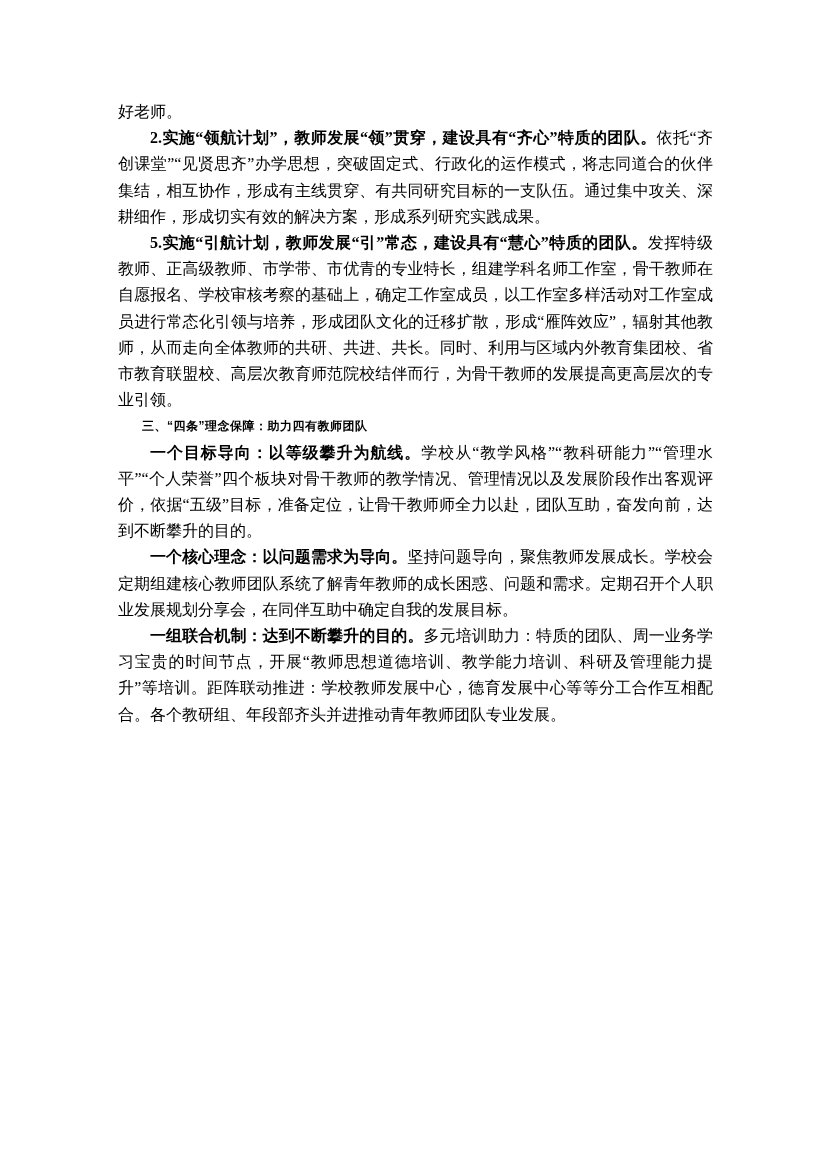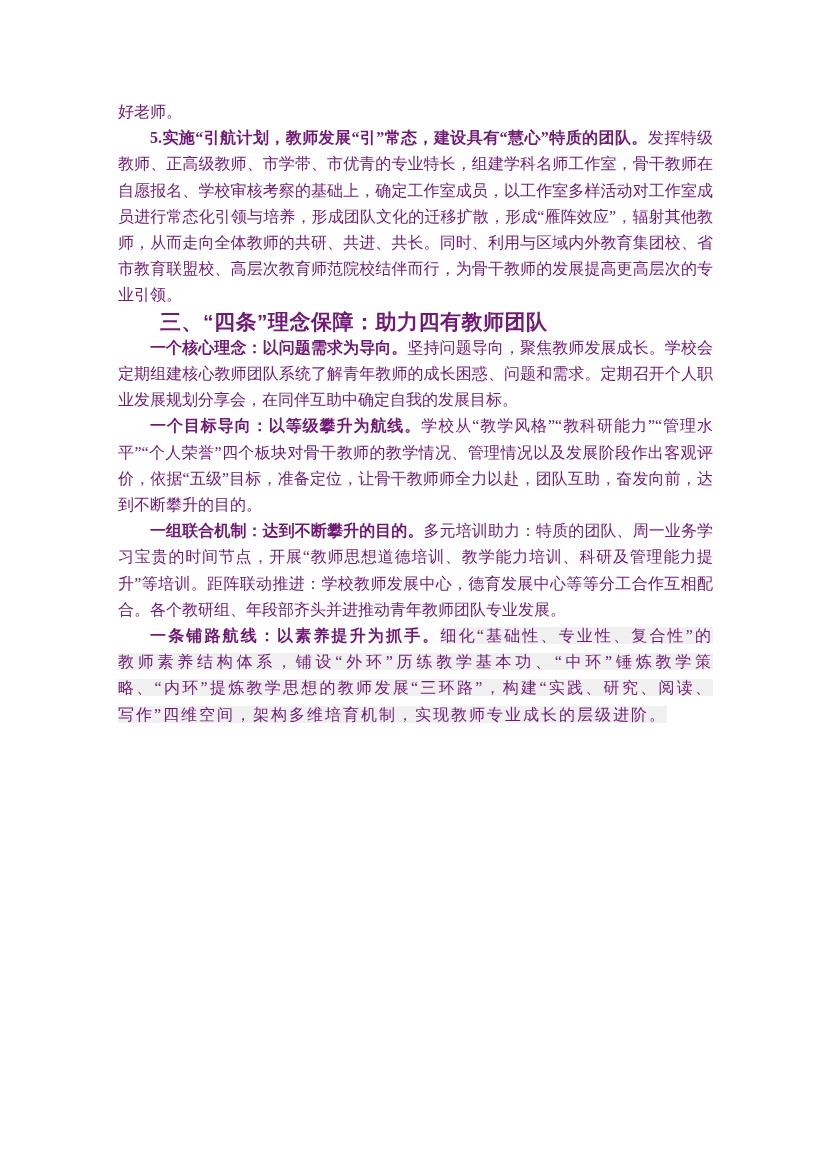--- a/index.html
+++ b/index.html
@@ -7,21 +7,21 @@
     padding: 0;
     background: #ffffff;
   }
   .page {
     position: relative;
     width: 827px;
     height: 1170px;
     background: #ffffff;
     overflow: hidden;
     font-family: "Liberation Serif", serif;
-    color: #701a75;
+    color: #000000;
   }
   .doc-content {
     position: absolute;
     left: 118px;
     top: 99px;
     width: 595px;
     font-size: 16px;
     line-height: 26.2px;
     text-align: justify;
     text-justify: inter-character;
@@ -30,39 +30,39 @@
   .doc-content p {
     margin: 0;
     padding: 0;
   }
   p.indent {
     text-indent: 2em;
   }
   p.heading {
     font-family: Liberation Sans, sans-serif;
     font-weight: 700;
-    font-size: 21px;
+    font-size: 12px;
     letter-spacing: 0.5px;
   }
   p.wide {
     letter-spacing: 2px;
   }
   .b {
     font-weight: 700;
   }
   .hl {
     background: #f0f0f0;
   }
 </style>
 </head>
 <body>
 
 <div class="page">
   <div class="doc-content" id="doc-content">
       <p class="body"><span class="">好老师。</span></p>
+      <p class="body indent"><span class="b ">2.实施“领航计划”，教师发展“领”贯穿，建设具有“齐心”特质的团队。</span><span class="">依托“齐创课堂”“见贤思齐”办学思想，突破固定式、行政化的运作模式，将志同道合的伙伴集结，相互协作，形成有主线贯穿、有共同研究目标的一支队伍。通过集中攻关、深耕细作，形成切实有效的解决方案，形成系列研究实践成果。</span></p>
       <p class="body indent"><span class="b ">5.实施“引航计划，教师发展“引”常态，建设具有“慧心”特质的团队。</span><span class="">发挥特级教师、正高级教师、市学带、市优青的专业特长，组建学科名师工作室，骨干教师在自愿报名、学校审核考察的基础上，确定工作室成员，以工作室多样活动对工作室成员进行常态化引领与培养，形成团队文化的迁移扩散，形成“雁阵效应”，辐射其他教师，从而走向全体教师的共研、共进、共长。同时、利用与区域内外教育集团校、省市教育联盟校、高层次教育师范院校结伴而行，为骨干教师的发展提高更高层次的专业引领。</span></p>
       <p class="heading indent"><span class="b ">三、“四条”理念保障：助力四有教师团队</span></p>
+      <p class="body indent"><span class="b ">一个目标导向：以等级攀升为航线。</span><span class="">学校从“教学风格”“教科研能力”“管理水平”“个人荣誉”四个板块对骨干教师的教学情况、管理情况以及发展阶段作出客观评价，依据“五级”目标，准备定位，让骨干教师师全力以赴，团队互助，奋发向前，达到不断攀升的目的。</span></p>
       <p class="body indent"><span class="b ">一个核心理念：以问题需求为导向。</span><span class="">坚持问题导向，聚焦教师发展成长。学校会定期组建核心教师团队系统了解青年教师的成长困惑、问题和需求。定期召开个人职业发展规划分享会，在同伴互助中确定自我的发展目标。</span></p>
-      <p class="body indent"><span class="b ">一个目标导向：以等级攀升为航线。</span><span class="">学校从“教学风格”“教科研能力”“管理水平”“个人荣誉”四个板块对骨干教师的教学情况、管理情况以及发展阶段作出客观评价，依据“五级”目标，准备定位，让骨干教师师全力以赴，团队互助，奋发向前，达到不断攀升的目的。</span></p>
       <p class="body indent"><span class="b ">一组联合机制：达到不断攀升的目的。</span><span class="">多元培训助力：特质的团队、周一业务学习宝贵的时间节点，开展“教师思想道德培训、教学能力培训、科研及管理能力提升”等培训。距阵联动推进：学校教师发展中心，德育发展中心等等分工合作互相配合。各个教研组、年段部齐头并进推动青年教师团队专业发展。</span></p>
-      <p class="body indent wide"><span class="b ">一条铺路航线：以素养提升为抓手。</span><span class="hl">细化“基础性、专业性、复合性”的教师素养结构体系，铺设“外环”历练教学基本功、“中环”锤炼教学策略、“内环”提炼教学思想的教师发展“三环路”，构建“实践、研究、阅读、写作”四维空间，架构多维培育机制，实现教师专业成长的层级进阶。</span></p>
     </div>
 </div>
 
 </body></html>

